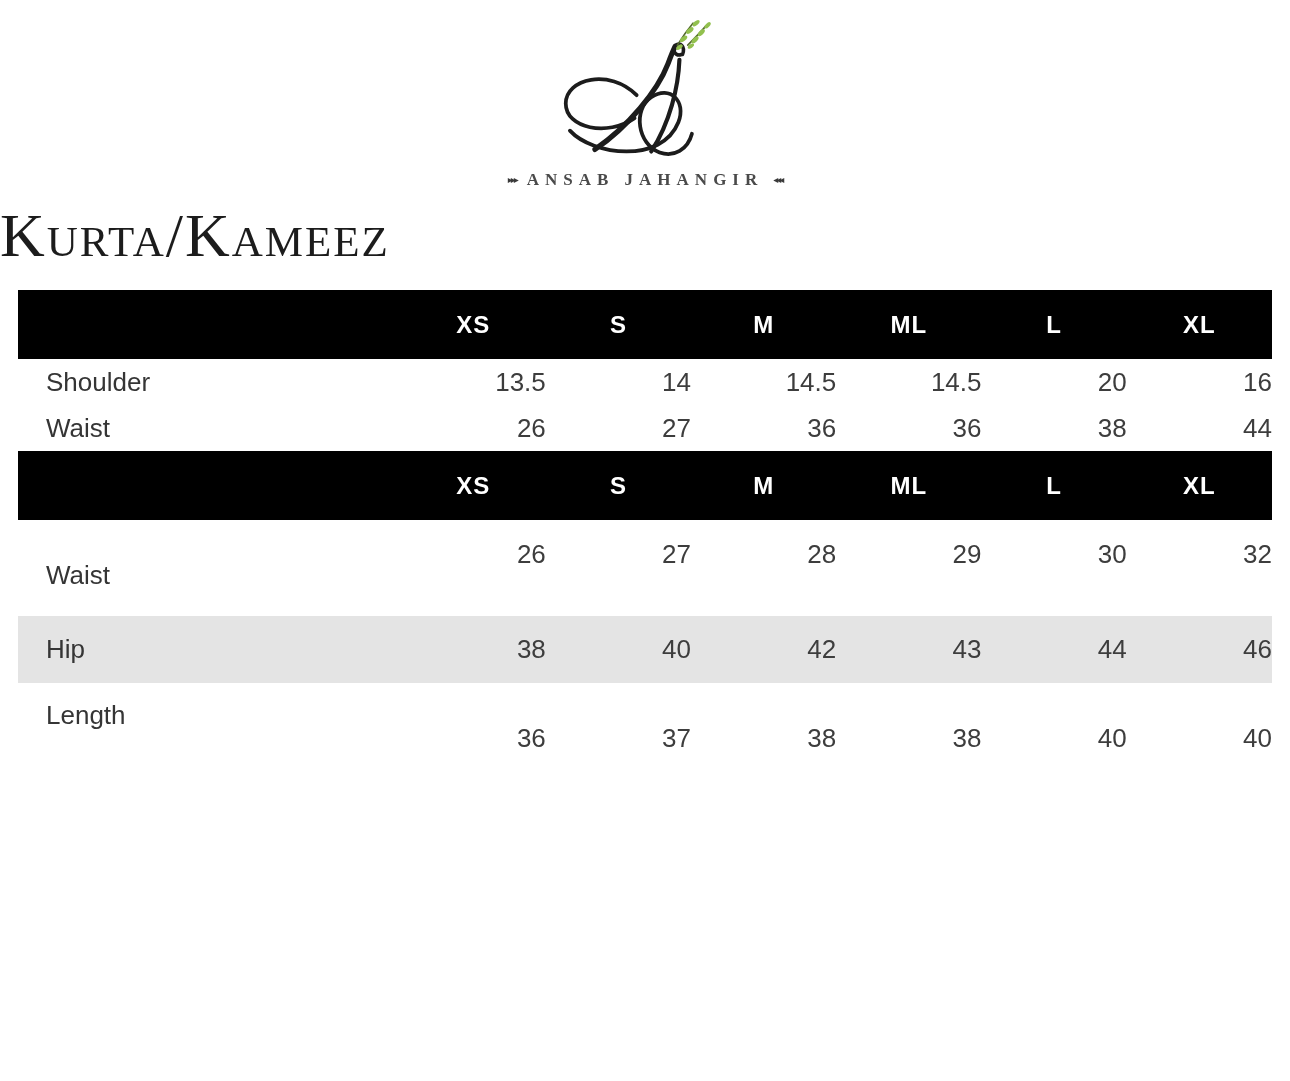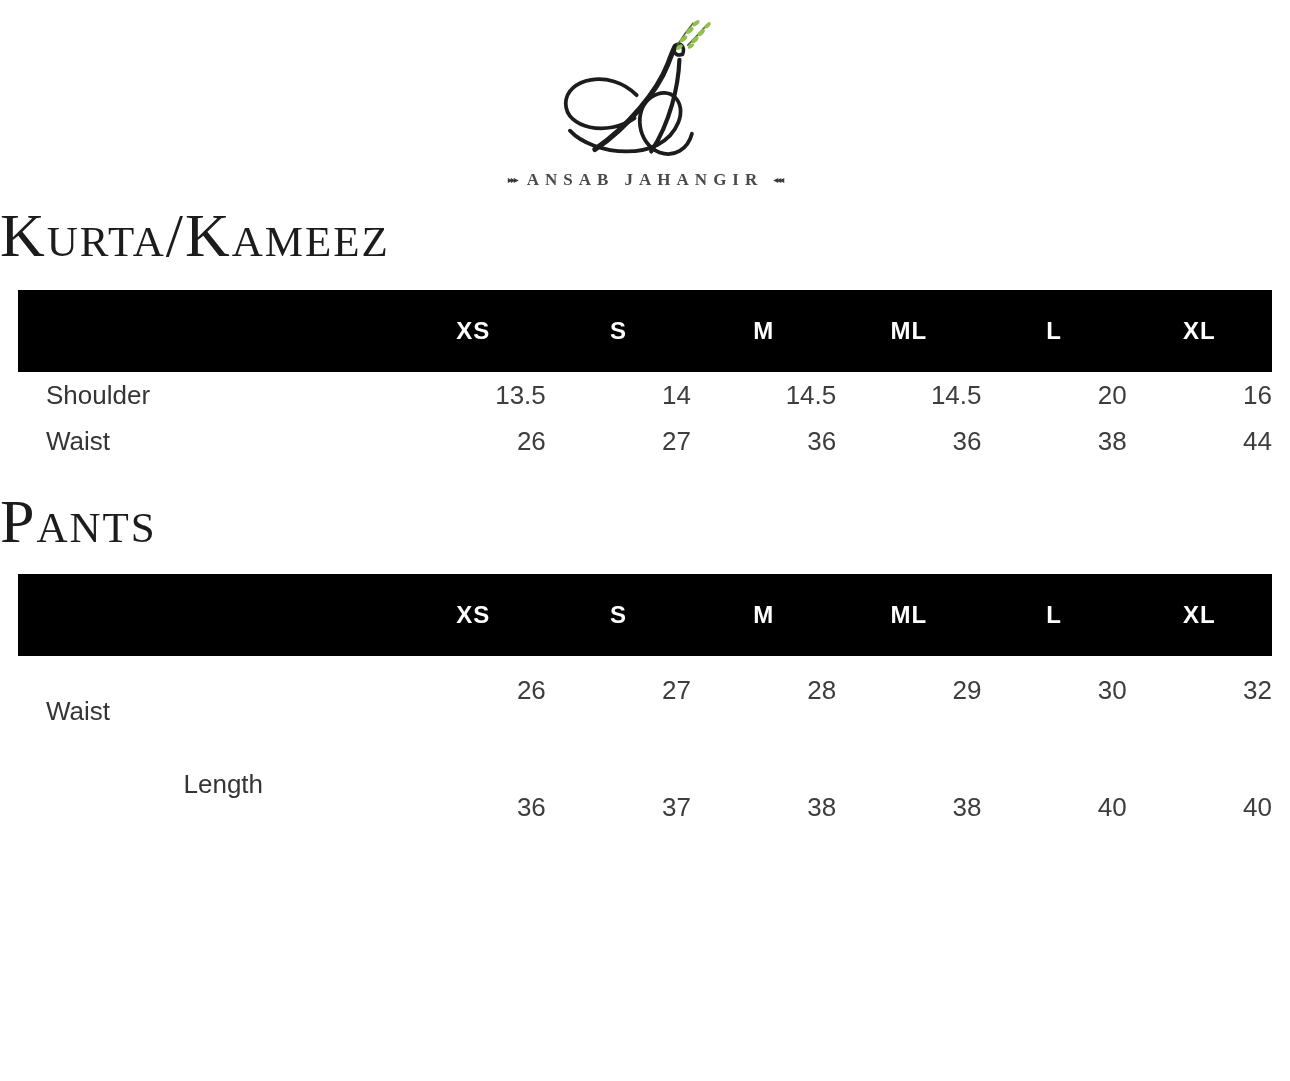--- a/index.html
+++ b/index.html
@@ -55,21 +55,21 @@
   
   table.size-table {
     width: 1254px;
     margin: 0 18px;
     border-collapse: collapse;
     table-layout: fixed;
   }
   table.size-table col.c-label { width: 30.5%; }
   table.size-table col.c-size  { width: 11.58%; }
 
-  table.size-table thead tr { height: 82px; }
+  table.size-table thead tr { height: 69px; }
   table.size-table th {
     background: #000000;
     color: #ffffff;
     font-size: 24px;
     font-weight: 700;
     letter-spacing: 1px;
     text-align: center;
     padding: 0;
     vertical-align: middle;
   }
@@ -89,21 +89,21 @@
 
   
   table.kurta tbody tr { height: 46px; }
 
   
   table.pants tbody tr.r1 { height: 96px; }
   table.pants tbody tr.r2 { height: 67px; }
   table.pants tbody tr.r3 { height: 97px; }
   table.pants tr.r1 td.val { padding-bottom: 28px; }
   table.pants tr.r1 td.lbl { padding-top: 14px; }
-  table.pants tr.r3 td.lbl { padding-bottom: 32px; text-align: center; }
+  table.pants tr.r3 td.lbl { padding-bottom: 32px; }
   table.pants tr.r3 td.val { padding-top: 14px; }
 </style>
 </head>
 <body>
 
 <div class="page">
 
   <header class="brand-header">
     <span class="logo-wrap">
       <svg width="210" height="146" viewBox="0 0 200 140">
@@ -178,21 +178,20 @@
         <td class="val">26</td>
         <td class="val">27</td>
         <td class="val">36</td>
         <td class="val">36</td>
         <td class="val">38</td>
         <td class="val">44</td>
       </tr>
     </tbody>
   </table>
 
-  <h1 class="section-title second">Pants</h1>
 
   <table class="size-table pants">
     <colgroup>
       <col class="c-label">
         <col class="c-size">
         <col class="c-size">
         <col class="c-size">
         <col class="c-size">
         <col class="c-size">
         <col class="c-size">
@@ -211,20 +210,29 @@
     <tbody>
       <tr class="r1">
         <td class="lbl">Waist</td>
         <td class="val">26</td>
         <td class="val">27</td>
         <td class="val">28</td>
         <td class="val">29</td>
         <td class="val">30</td>
         <td class="val">32</td>
       </tr>
+      <tr class="r2 stripe">
+        <td class="lbl">Hip</td>
+        <td class="val">38</td>
+        <td class="val">40</td>
+        <td class="val">42</td>
+        <td class="val">43</td>
+        <td class="val">44</td>
+        <td class="val">46</td>
+      </tr>
       <tr class="r3">
         <td class="lbl">Length</td>
         <td class="val">36</td>
         <td class="val">37</td>
         <td class="val">38</td>
         <td class="val">38</td>
         <td class="val">40</td>
         <td class="val">40</td>
       </tr>
     </tbody>

